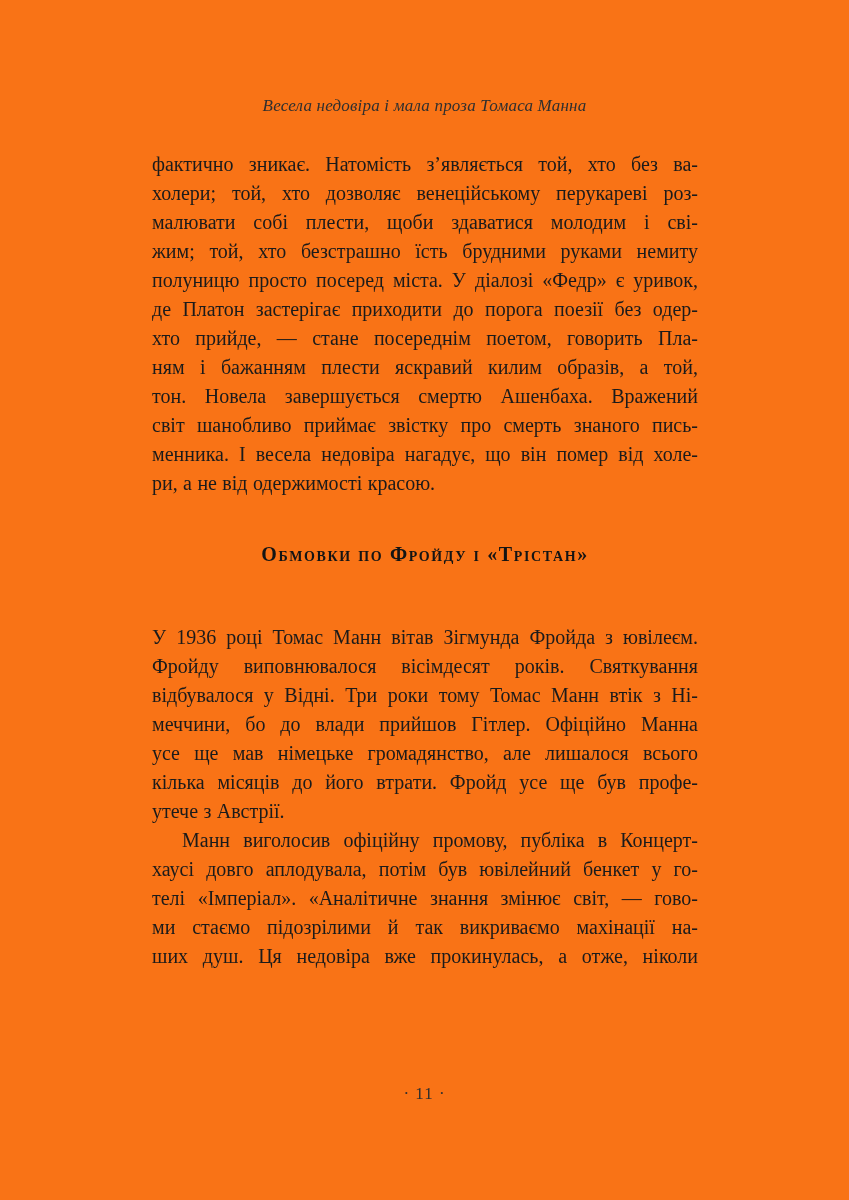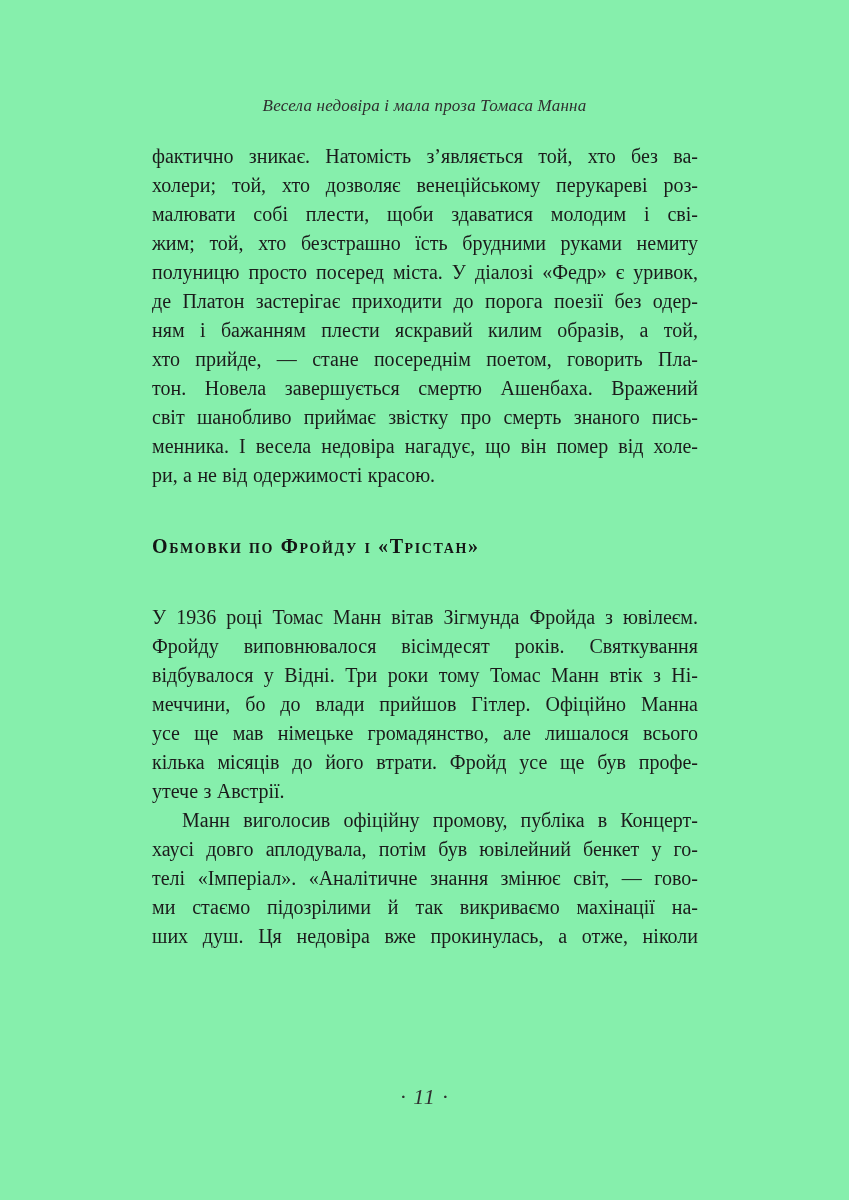--- a/index.html
+++ b/index.html
@@ -5,39 +5,39 @@
   html, body {
     margin: 0;
     padding: 0;
     background: #ffffff;
   }
   .page {
     position: relative;
     width: 849px;
     height: 1200px;
     margin: 0 auto;
-    background: #86efac;
+    background: #f97316;
     font-family: "Liberation Serif", "DejaVu Serif", serif;
     color: #1b1b1b;
     overflow: hidden;
   }
   .running-header {
     position: absolute;
     top: 96px;
     left: 0;
     right: 0;
     text-align: center;
     font-style: italic;
     font-size: 17px;
     color: #2f2f2f;
     letter-spacing: 0.2px;
   }
   .text-block {
     position: absolute;
-    top: 142px;
+    top: 150px;
     left: 152px;
     width: 546px;
   }
   .paragraph {
     margin: 0;
   }
   .line {
     font-size: 20px;
     line-height: 29px;
     text-align: justify;
@@ -45,58 +45,57 @@
     white-space: normal;
     word-spacing: 0.02em;
   }
   .line.last {
     text-align-last: left;
   }
   .line.indent {
     padding-left: 30px;
   }
   .section-heading {
-    margin: 42px 0 42px 0;
-    text-align: left;
+    margin: 42px 0 54px 0;
+    text-align: center;
     font-weight: bold;
     font-variant: small-caps;
     font-variant-caps: small-caps;
     letter-spacing: 1.6px;
     font-size: 20px;
     line-height: 29px;
     color: #141414;
   }
   .page-footer {
     position: absolute;
     top: 1084px;
     left: 0;
     right: 0;
     text-align: center;
-    font-size: 22px;
-    font-style: italic;
+    font-size: 17px;
     color: #2f2f2f;
     letter-spacing: 1px;
   }
 </style>
 </head>
 <body>
 
 <div class="page">
   <div class="running-header">Весела недовіра і мала проза Томаса Манна</div>
 
   <div class="text-block">
       <div class="paragraph">
         <div class="line">фактично зникає. Натомість з’являється той, хто без ва-</div>
         <div class="line">холери; той, хто дозволяє венеційському перукареві роз-</div>
         <div class="line">малювати собі плести, щоби здаватися молодим і сві-</div>
         <div class="line">жим; той, хто безстрашно їсть брудними руками немиту</div>
         <div class="line">полуницю просто посеред міста. У діалозі «Федр» є уривок,</div>
         <div class="line">де Платон застерігає приходити до порога поезії без одер-</div>
+        <div class="line">хто прийде, — стане посереднім поетом, говорить Пла-</div>
         <div class="line">ням і бажанням плести яскравий килим образів, а той,</div>
-        <div class="line">хто прийде, — стане посереднім поетом, говорить Пла-</div>
         <div class="line">тон. Новела завершується смертю Ашенбаха. Вражений</div>
         <div class="line">світ шанобливо приймає звістку про смерть знаного пись-</div>
         <div class="line">менника. І весела недовіра нагадує, що він помер від холе-</div>
         <div class="line last">ри, а не від одержимості красою.</div>
       </div>
       <div class="section-heading">Обмовки по Фройду і «Трістан»</div>
       <div class="paragraph">
         <div class="line">У 1936 році Томас Манн вітав Зігмунда Фройда з ювілеєм.</div>
         <div class="line">Фройду виповнювалося вісімдесят років. Святкування</div>
         <div class="line">відбувалося у Відні. Три роки тому Томас Манн втік з Ні-</div>

